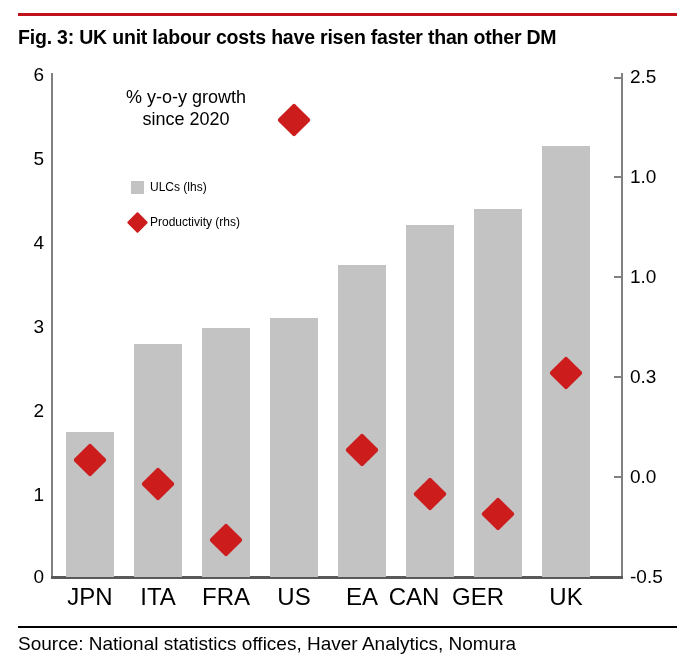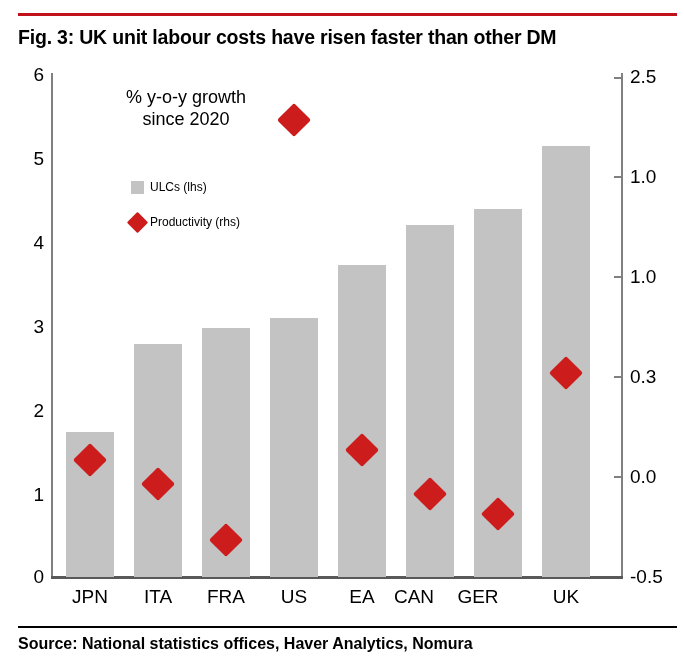--- a/index.html
+++ b/index.html
@@ -50,21 +50,21 @@
   }
   .diamond{
     position:absolute;width:24px;height:24px;
     background:#cc1c1c;
     transform:rotate(45deg);
     border-radius:2px;
   }
 
   .xlab{
     position:absolute;top:586px;width:70px;text-align:center;
-    font-size:19px;line-height:22px;
+    font-size:24px;line-height:22px;
   }
 
   .note{
     position:absolute;left:86px;top:86px;width:200px;text-align:center;
     font-size:18px;line-height:22px;
   }
   .legend-item{
     position:absolute;font-size:12px;line-height:19px;white-space:nowrap;
   }
   .lg-sq{
@@ -72,23 +72,22 @@
   }
   .lg-dia{
     position:absolute;width:15px;height:15px;background:#cc1c1c;
     transform:rotate(45deg);border-radius:1px;
   }
 
   .rule-bottom{
     position:absolute;left:18px;top:626px;width:659px;height:2px;background:#000000;
   }
   .source{
-    position:absolute;left:18px;top:634px;font-size:16px;line-height:20px;
+    position:absolute;left:18px;top:634px;font-size:19px;line-height:20px;
     white-space:nowrap;
-    font-weight:bold;
   }
 </style>
 </head>
 <body>
 
 <div id="fig">
 
   <div class="rule-top"></div>
 
   <div class="fig-title">Fig. 3: UK unit labour costs have risen faster than other DM</div>

